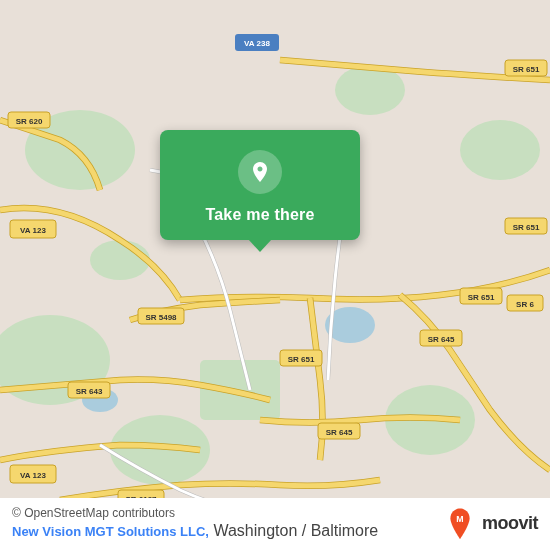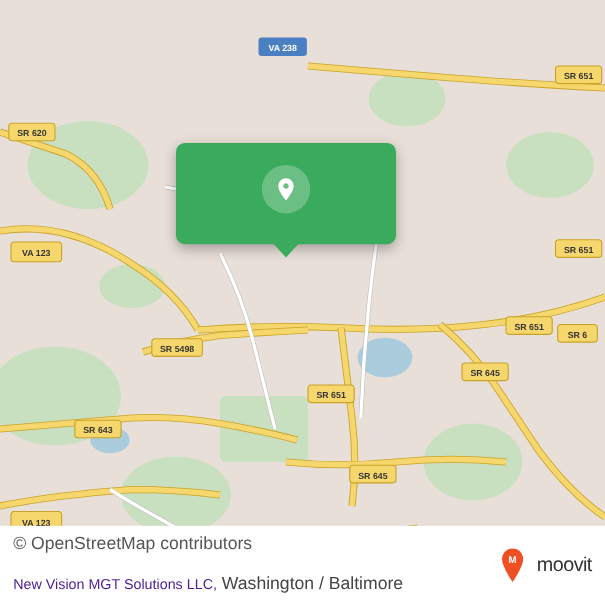--- a/index.html
+++ b/index.html
@@ -104,29 +104,29 @@
       justify-content: space-between;
       z-index: 10;
     }
 
     #bottom-left {
       display: flex;
       flex-direction: column;
     }
 
     #attribution-text {
-      font-size: 16px;
+      font-size: 12px;
       color: #555;
-      margin-bottom: 18px;
+      margin-bottom: 2px;
     }
 
     #business-name {
       font-size: 13px;
-      font-weight: 400;
-      color: #4c1d95;
+      font-weight: 700;
+      color: #3b82f6;
       text-align: right;
     }
 
     #business-location {
       font-size: 16px;
       color: #444;
     }
 
     #moovit-logo {
       display: flex;
@@ -134,21 +134,21 @@
       gap: 6px;
     }
 
     #moovit-icon {
       width: 32px;
       height: 32px;
     }
 
     #moovit-text {
       font-size: 18px;
-      font-weight: 400;
+      font-weight: 700;
       color: #333;
       letter-spacing: -0.5px;
     }
 
     
     .road-yellow {
       fill: none;
       stroke: #f5d76e;
       stroke-width: 5;
     }
@@ -301,20 +301,21 @@
     <rect class="shield-blue" x="235" y="4" width="44" height="17" rx="3"></rect>
     <text class="shield-text" x="257" y="16" text-anchor="middle">VA 238</text>
   </svg>
 
   <div id="popup-card">
     <div id="location-icon-circle">
       <svg id="location-pin-svg" viewBox="0 0 24 24" fill="white">
         <path d="M12 2C8.13 2 5 5.13 5 9c0 5.25 7 13 7 13s7-7.75 7-13c0-3.87-3.13-7-7-7zm0 9.5c-1.38 0-2.5-1.12-2.5-2.5S10.62 6.5 12 6.5s2.5 1.12 2.5 2.5S13.38 11.5 12 11.5z"></path>
       </svg>
     </div>
+    <button id="take-me-there-btn">Take me there</button>
   </div>
 
   <div id="bottom-bar">
     <div id="bottom-left">
       <span id="attribution-text">© OpenStreetMap contributors</span>
       <div>
         <span id="business-name">New Vision MGT Solutions LLC,</span>
         <span id="business-location">Washington / Baltimore</span>
       </div>
     </div>

